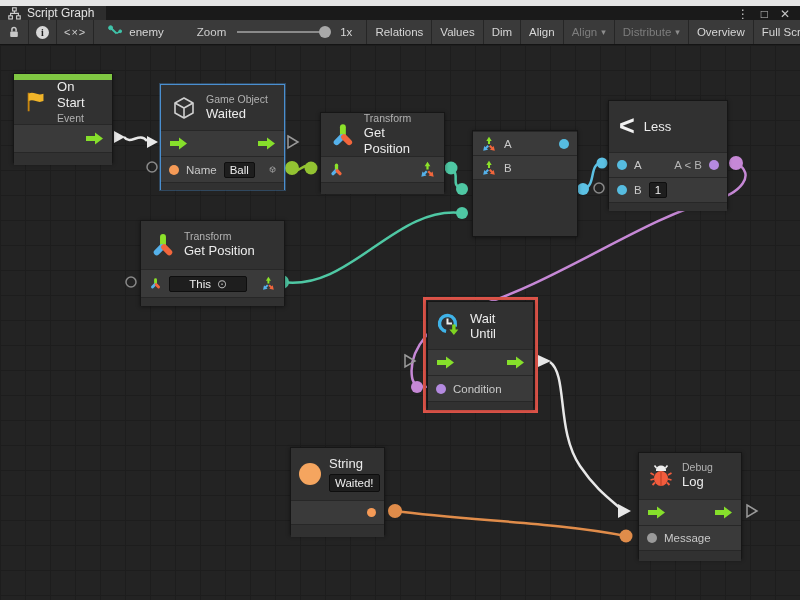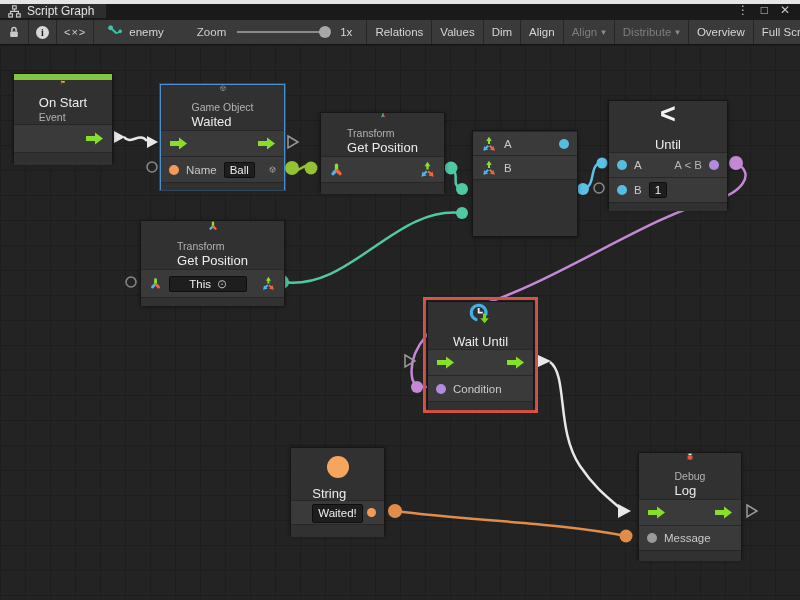--- a/index.html
+++ b/index.html
@@ -1,22 +1,22 @@
 <!DOCTYPE html>
 <html><head>
 <meta charset="utf-8">
 <style>
   html,body{margin:0;padding:0;width:800px;height:600px;overflow:hidden;
     font-family:"Liberation Sans",sans-serif;background:#191919;
     -webkit-font-smoothing:antialiased;}
   .window{width:800px;height:600px;display:flex;flex-direction:column;}
 
   
-  .titlebar{height:20px;background:#1a1a1a;border-top:4px solid #e5e5e5;
-    display:flex;align-items:flex-start;box-sizing:border-box;}
+  .titlebar{height:20px;background:#1a1a1a;border-top:6px solid #e5e5e5;
+    display:flex;align-items:flex-end;box-sizing:border-box;}
   .tab{background:#2d2d2d;display:flex;align-items:center;gap:6px;
     padding:0 12px 0 8px;color:#e2e2e2;font-size:12px;}
   .win-controls{margin-left:auto;display:flex;align-items:center;gap:12px;
     padding-right:10px;color:#c4c4c4;}
   .win-controls span{font-size:12px;line-height:1;cursor:default;}
 
   
   .toolbar{height:25px;background:#3a3a3a;border-bottom:1px solid #141414;
     display:flex;align-items:stretch;font-size:11.5px;color:#d6d6d6;box-sizing:border-box;}
   .seg{display:flex;align-items:center;justify-content:center;
@@ -40,21 +40,21 @@
   .canvas{position:relative;width:800px;height:555px;background:#232323;
     background-image:linear-gradient(#1d1d1d 1px,transparent 1px),
       linear-gradient(90deg,#1d1d1d 1px,transparent 1px);
     background-size:25px 25px;overflow:hidden;}
   svg.wires{position:absolute;left:0;top:0;z-index:1;}
 
   
   .node{position:absolute;z-index:2;background:#313131;border:1px solid #161616;
     box-shadow:0 1px 4px rgba(0,0,0,.45);color:#e8e8e8;box-sizing:border-box;}
   .node.selected{border:1px solid #4a8fd0;box-shadow:0 0 0 1px rgba(74,143,208,.35);}
-  .hdr{display:flex;align-items:center;gap:9px;padding:0 10px;background:#313131;box-sizing:border-box;flex-direction:column;}
+  .hdr{display:flex;align-items:center;gap:9px;padding:0 10px;background:#313131;box-sizing:border-box;}
   .hdr-text{display:flex;flex-direction:column;justify-content:center;line-height:1.25;}
   .cat{font-size:10.5px;color:#b2b2b2;}
   .ttl{font-size:13px;color:#ececec;}
   .row{display:flex;align-items:center;gap:7px;padding:0 8px;
     border-top:1px solid #272727;box-sizing:border-box;background:#3a3a3a;}
   .ftr{border-top:1px solid #272727;background:#313131;}
   .plabel{font-size:11.5px;color:#c9c9c9;}
   .spacer{flex:1;}
   .dot{width:10px;height:10px;border-radius:50%;flex:none;}
   .dot.sm{width:9px;height:9px;}
@@ -310,21 +310,21 @@
           <use href="#arr" transform="translate(8,9) rotate(135)" style="color:#f2663c"></use>
         </svg>
         <span class="plabel">B</span>
       </div>
       <div class="ftr" style="height:12px;"></div>
     </div>
 
     <div class="node" style="left:608px;top:55px;width:120px;height:109px;">
       <div class="hdr" style="height:51px;">
         <span class="less-glyph">&lt;</span>
-        <span class="ttl">Until</span>
+        <span class="ttl">Less</span>
       </div>
       <div class="row" style="height:25px;">
         <span class="dot d-blue"></span>
         <span class="plabel">A</span>
         <span class="spacer"></span>
         <span class="plabel" style="color:#b5b5b5;">A &lt; B</span>
         <span class="dot d-purple"></span>
       </div>
       <div class="row" style="height:25px;">
         <span class="dot d-blue"></span>

